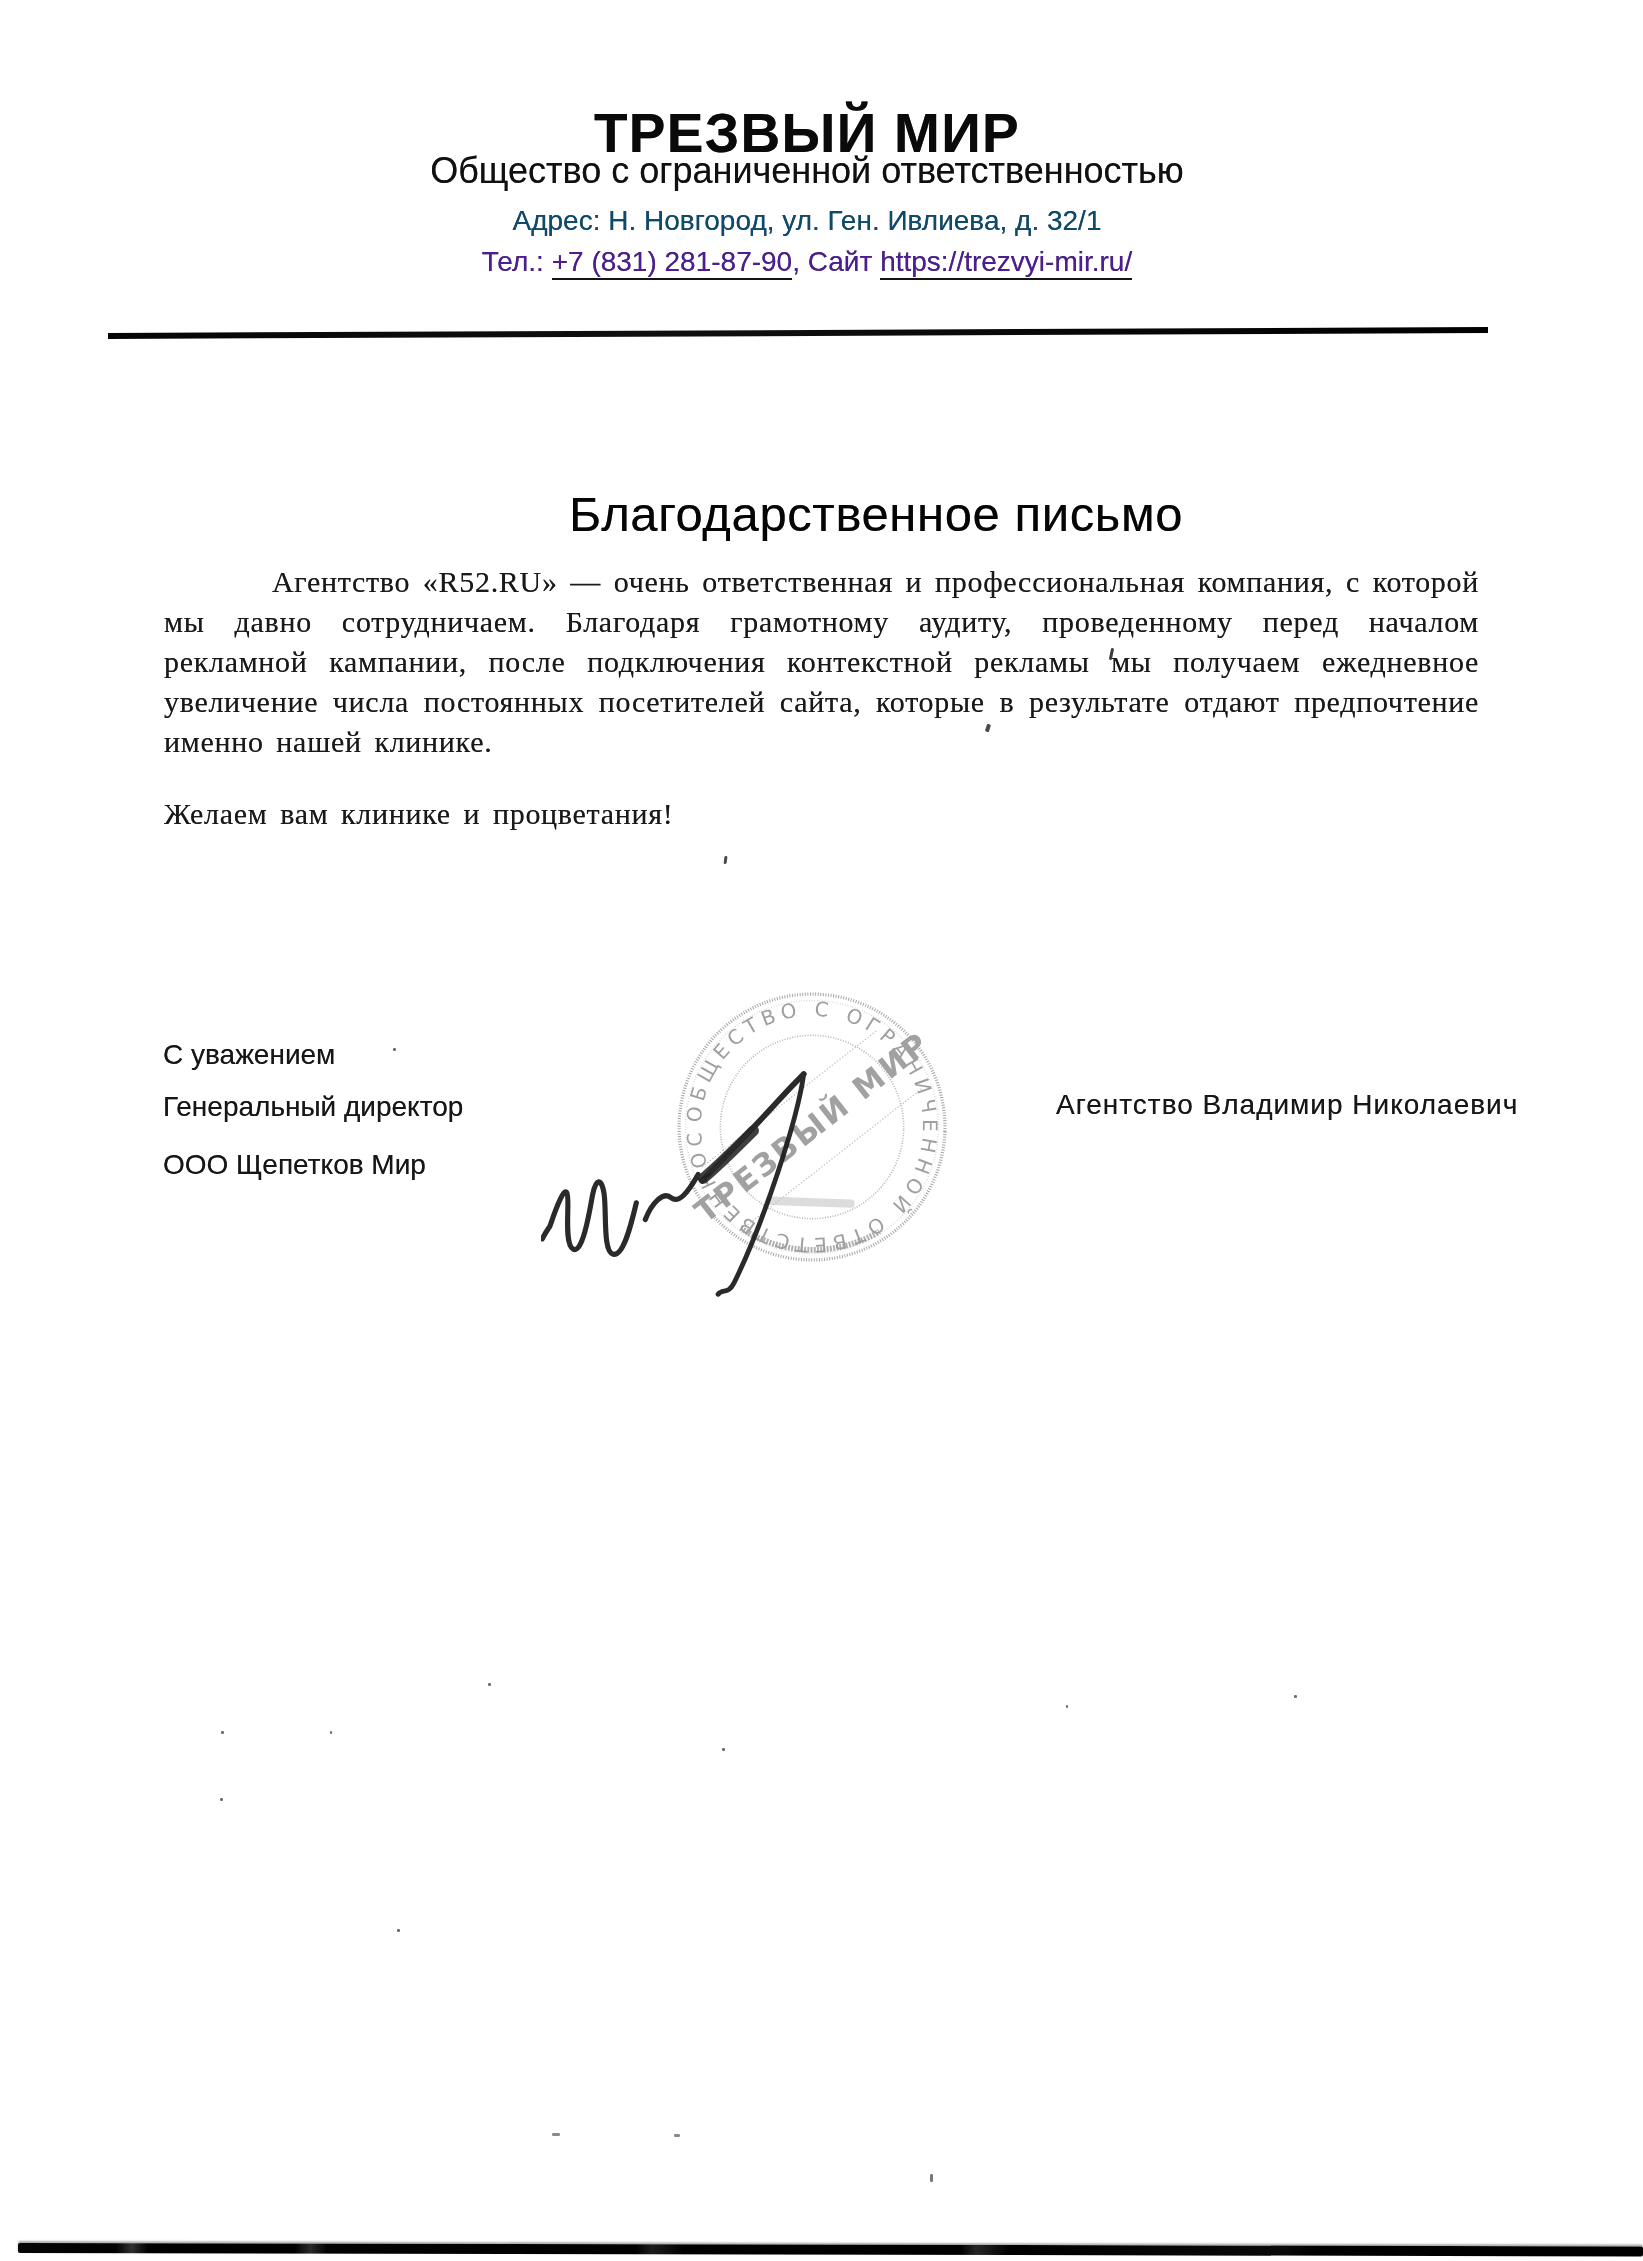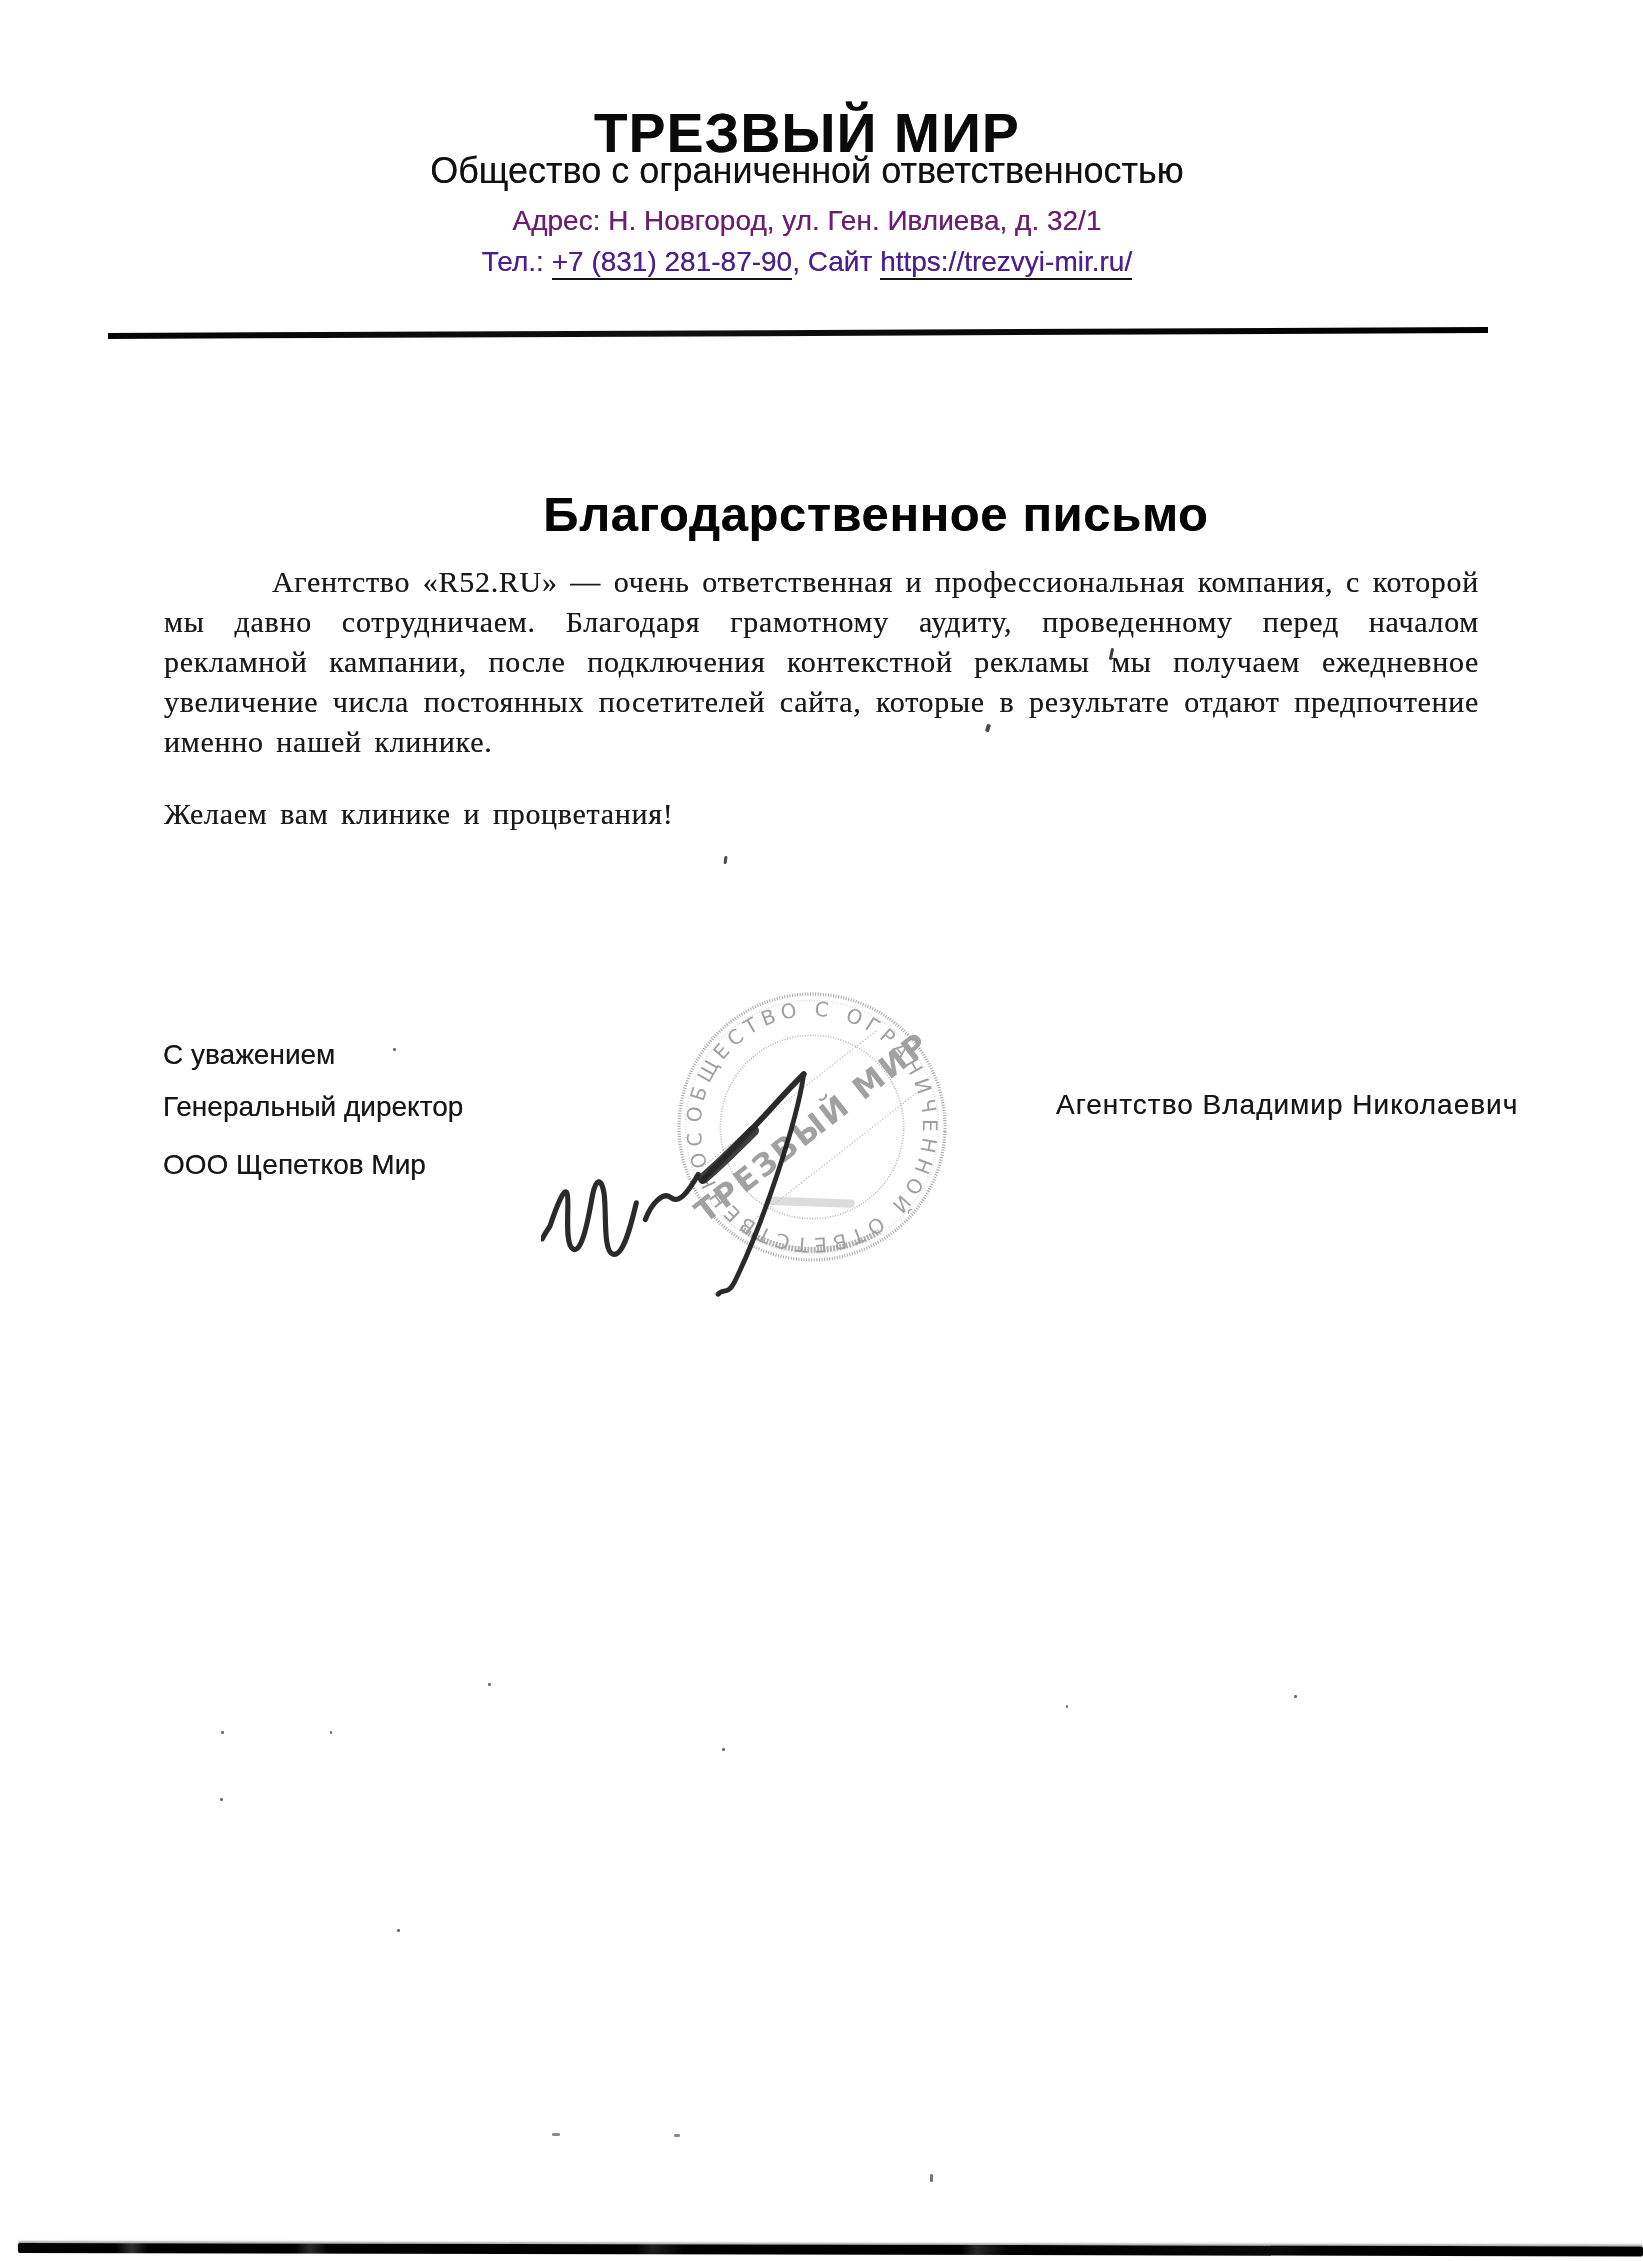--- a/index.html
+++ b/index.html
@@ -19,37 +19,37 @@
   .company-name{
     position:absolute;left:0;top:64px;width:100%;
     font-size:55px;font-weight:bold;letter-spacing:1.3px;color:#0a0a0a;
   }
   .company-type{
     position:absolute;left:0;top:150px;width:100%;
     font-size:36px;font-weight:500;color:#101010;
   }
   .company-address{
     position:absolute;left:0;top:205px;width:100%;
-    font-size:28px;color:#701a75;
+    font-size:28px;color:#0c4a6e;
   }
   .company-contacts{
     position:absolute;left:0;top:246px;width:100%;
     font-size:28px;color:#4c1d95;
   }
   .ulink{border-bottom:2.6px solid #131313;padding-bottom:0.6px;}
   
   .rule{
     left:108px;top:333px;width:1380px;height:5.8px;
     background:linear-gradient(90deg,#050505,#101010 40%,#060606 75%,#000);
     transform:rotate(-0.25deg);transform-origin:left center;
   }
   
   .letter-title{
     left:206px;top:445px;width:1340px;
-    text-align:center;font-size:49px;font-weight:bold;color:#050505;
+    text-align:center;font-size:49px;font-weight:normal;color:#050505;
     letter-spacing:0.6px;
   }
   .letter-body{
     left:164px;top:562px;width:1315px;
     font-family:"Liberation Serif","DejaVu Serif",serif;
     font-size:30px;line-height:40px;
     text-align:justify;color:#191919;
     letter-spacing:0.7px;word-spacing:4.5px;
   }
   .letter-body p{margin:0 0 32px 0;}

